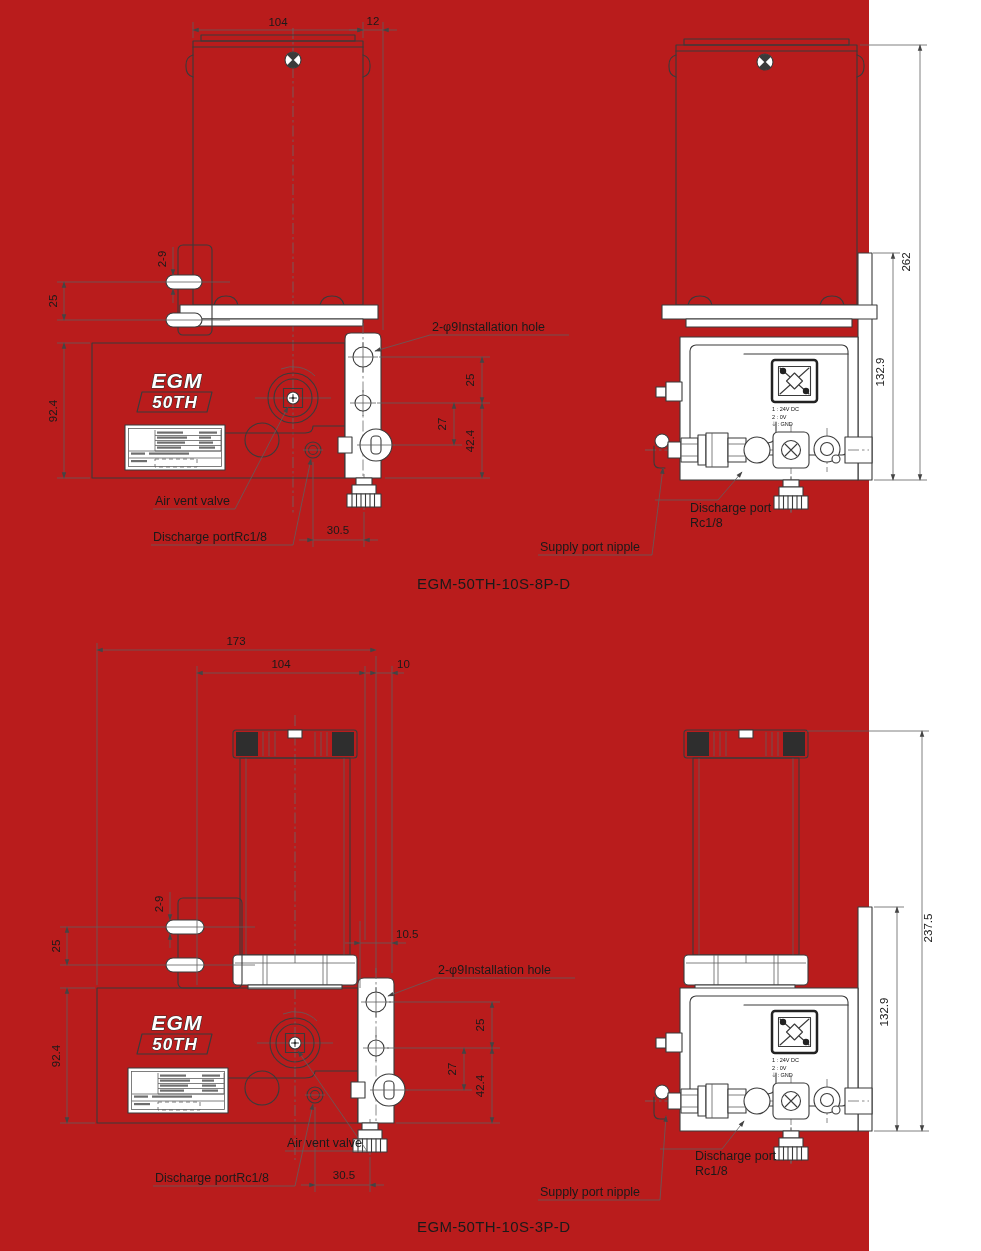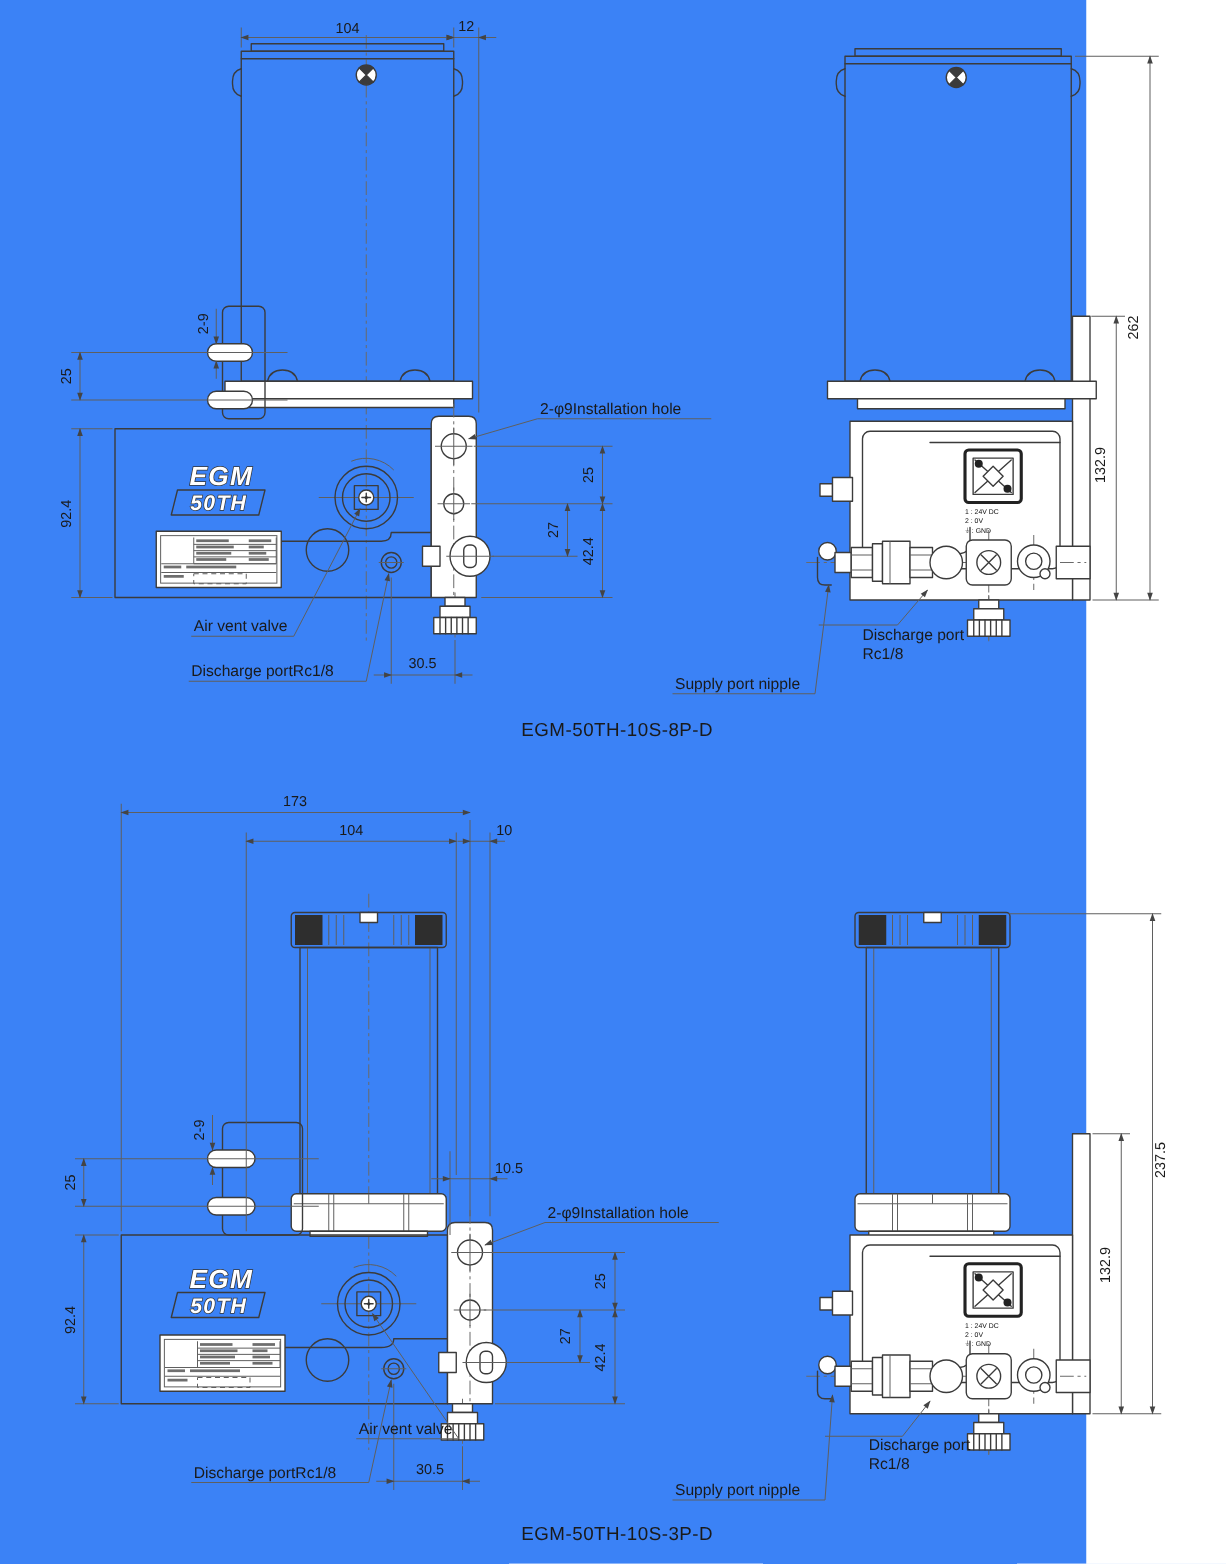--- a/index.html
+++ b/index.html
@@ -1,16 +1,16 @@
 <!DOCTYPE html>
 <html><head>
 <meta charset="utf-8">
 <style>
   html,body{margin:0;padding:0;background:#ffffff;}
-  .stage{width:869px;height:1251px;position:relative;background:#3b82f6;text-align:right;}
+  .stage{width:869px;height:1251px;position:relative;background:#b91c1c;text-align:right;}
   svg text{font-family:"Liberation Sans","DejaVu Sans",sans-serif;}
   .ln{stroke:#3b3b3b;stroke-width:1.1;fill:none;stroke-linecap:round;stroke-linejoin:round;}
   .f{fill:#ffffff;}
   .tn{stroke:#5f5f5f;stroke-width:0.8;fill:none;}
   .cl{stroke:#6a6a6a;stroke-width:0.8;fill:none;stroke-dasharray:11 3 2.5 3;}
   .dash{stroke-dasharray:4 3;}
   .d{font-size:11.5px;fill:#1a1a1a;}
   .lb{font-size:12.5px;fill:#1a1a1a;}
   .cap{font-size:15px;fill:#1a1a1a;letter-spacing:.4px;}
   .pin{font-size:5.5px;fill:#111;}

